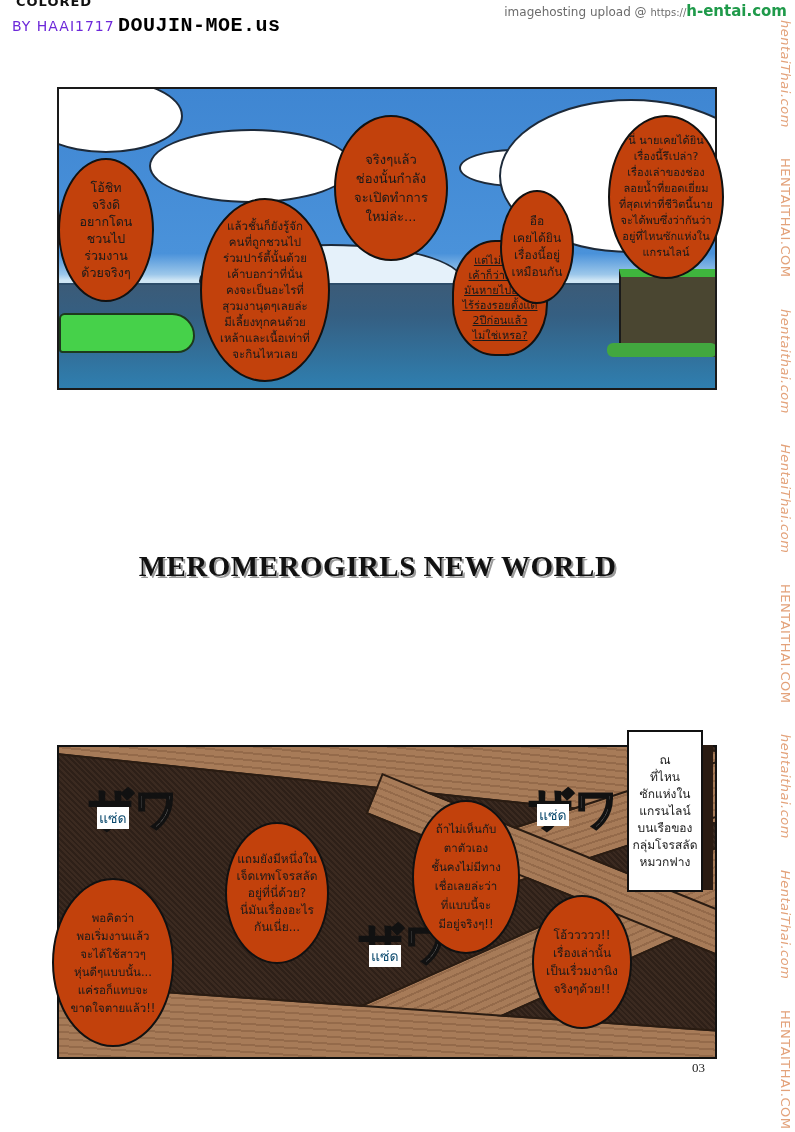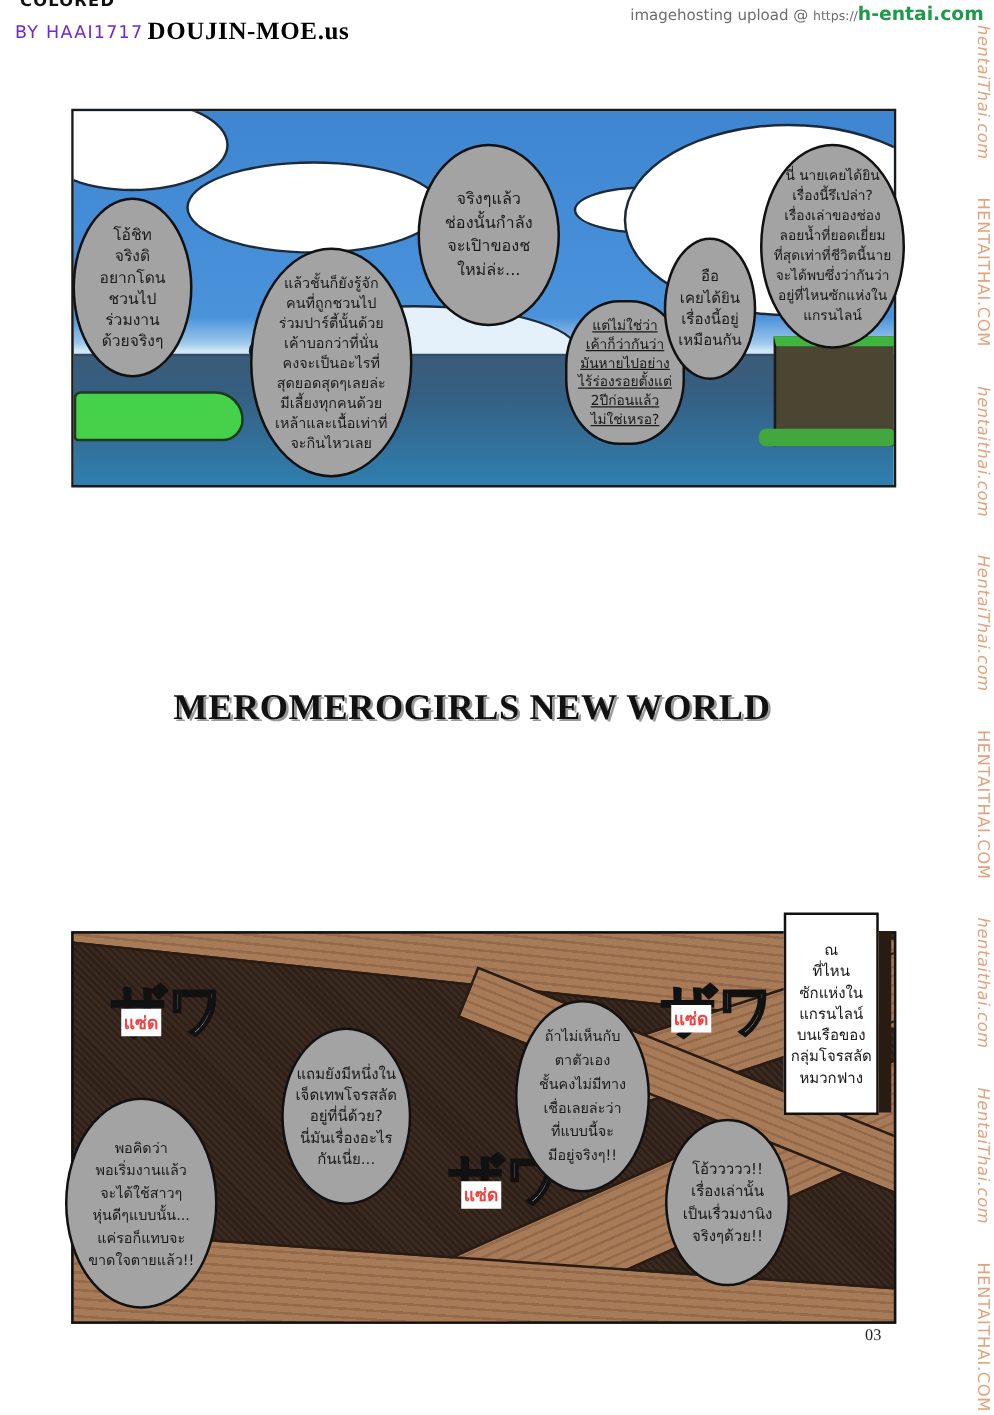--- a/index.html
+++ b/index.html
@@ -5,21 +5,21 @@
   html, body { margin: 0; padding: 0; }
   body {
     width: 795px; height: 1132px; background: #ffffff; position: relative; overflow: hidden;
     font-family: "DejaVu Sans", sans-serif;
   }
   .abs { position: absolute; }
 
   
   .credit-colored { left: 16px; top: -6px; font-family: "DejaVu Sans", sans-serif; font-size: 13px; letter-spacing: 1px; color: #111; font-weight: bold; }
   .credit-by { left: 12px; top: 18px; font-family: "DejaVu Sans", sans-serif; font-size: 14px; letter-spacing: 1px; color: #6d28d9; }
-  .credit-site { left: 118px; top: 14px; font-family: Liberation Serif, serif; font-size: 20px; font-weight: bold; color: #000; letter-spacing: 0.5px; }
+  .credit-site { left: 118px; top: 14px; font-family: Liberation Mono, monospace; font-size: 20px; font-weight: bold; color: #000; letter-spacing: 0.5px; }
   .watermark-top { right: 8px; top: 2px; font-size: 12px; color: #6c6c6c; font-family: "DejaVu Sans", sans-serif; white-space: nowrap; }
   .watermark-top .https { font-size: 10px; }
   .watermark-top .domain { color: #1f9a4a; font-size: 15px; font-weight: bold; }
 
   
   .side-wm { left: 778px; top: 20px; width: 16px; height: 1110px; overflow: hidden; }
   .side-wm-inner {
     position: absolute; left: 0; top: 0;
     writing-mode: vertical-rl; white-space: nowrap;
     font-size: 13px; color: #e3a27a; letter-spacing: 0.5px;
@@ -45,21 +45,21 @@
     border: 2px solid #1d3a1d; border-radius: 10px 40px 30px 6px;
   }
   .cliff {
     position: absolute; left: 560px; top: 180px; width: 100px; height: 80px;
     background: #4a4631; border-top: 8px solid #3fb53d; border-left: 2px solid #1a1a1a;
   }
   .cliff-base { position: absolute; left: 548px; top: 254px; width: 110px; height: 14px; background: #42a73f; border-radius: 6px; }
 
   
   .bubble {
-    position: absolute; background: #a3a3a3; border: 2px solid #111;
+    position: absolute; background: #c2410c; border: 2px solid #111;
     border-radius: 50%; display: flex; align-items: center; justify-content: center;
     text-align: center; color: #1a1a1a; font-size: 12.5px; line-height: 17px;
     white-space: pre-line; font-family: "DejaVu Sans", sans-serif;
   }
 
   
   .title {
     left: 0; width: 755px; top: 550px; text-align: center;
     font-family: "Liberation Serif", "DejaVu Serif", serif; font-size: 29px; font-weight: bold;
     color: #111; letter-spacing: 0.5px;
@@ -69,21 +69,21 @@
   
   .panel2 {
     left: 57px; top: 745px; width: 656px; height: 310px;
     border: 2px solid #111; overflow: hidden;
     background: #3a2a1f;
   }
   .beam { position: absolute; background: repeating-linear-gradient(0deg, #a77b58 0 5px, #946a4a 5px 7px); border: 2px solid #2a1c12; }
   .dark-area { position: absolute; background: repeating-linear-gradient(45deg, #3b2a20 0 2px, #2e2018 2px 4px); }
   .sfx { position: absolute; color: #fff; font-weight: bold; font-size: 44px; font-family: "DejaVu Sans", sans-serif;
          -webkit-text-stroke: 2px #111; line-height: 1; }
-  .sfx-label { position: absolute; font-size: 14px; color: #ef4444; background: #fff; padding: 0 2px; font-weight: bold; text-align: right; }
+  .sfx-label { position: absolute; font-size: 14px; color: #0c4a6e; background: #fff; padding: 0 2px; font-weight: normal; text-align: right; }
 
   .caption-box {
     position: absolute; left: 627px; top: 730px; width: 72px; height: 158px;
     background: #fff; border: 2px solid #111; z-index: 5;
     display: flex; align-items: center; justify-content: center; text-align: center;
     font-size: 12px; line-height: 17px; color: #1a1a1a; white-space: pre-line;
   }
   .caption-shadow { position: absolute; left: 703px; top: 745px; width: 10px; height: 145px; background: #2a1b12; z-index: 4; }
 
   .page-num { left: 692px; top: 1060px; font-family: "Liberation Serif", serif; font-size: 13px; color: #222; }
@@ -131,35 +131,35 @@
 จริงดิ
 อยากโดน
 ชวนไป
 ร่วมงาน
 ด้วยจริงๆ</div>
 <div class="bubble" style="left:200px; top:198px; width:126px; height:180px; font-size:11.5px; line-height:16px;">แล้วชั้นก็ยังรู้จัก
 คนที่ถูกชวนไป
 ร่วมปาร์ตี้นั้นด้วย
 เค้าบอกว่าที่นั่น
 คงจะเป็นอะไรที่
-สุดยอดสุดๆเลยล่ะ
+สุวมงานุดๆเลยล่ะ
 มีเลี้ยงทุกคนด้วย
 เหล้าและเนื้อเท่าที่
 จะกินไหวเลย</div>
 <div class="bubble" style="left:334px; top:115px; width:110px; height:142px; font-size:13px; line-height:19px;">จริงๆแล้ว
 ช่องนั้นกำลัง
-จะเปิาของช
+จะเปิดทำการ
 ใหม่ล่ะ...</div>
 <div class="bubble" style="left:452px; top:240px; width:92px; height:112px; border-radius:45%; font-size:11px; line-height:15px;text-decoration:underline;">แต่ไม่ใช่ว่า
 เค้าก็ว่ากันว่า
 มันหายไปอย่าง
 ไร้ร่องรอยตั้งแต่
 2ปีก่อนแล้ว
 ไม่ใช่เหรอ?</div>
-<div class="bubble" style="left:531px; top:190px; width:70px; height:110px; font-size:12px; line-height:17px;">อือ
+<div class="bubble" style="left:500px; top:190px; width:70px; height:110px; font-size:12px; line-height:17px;">อือ
 เคยได้ยิน
 เรื่องนี้อยู่
 เหมือนกัน</div>
 <div class="bubble" style="left:608px; top:115px; width:112px; height:160px; font-size:11px; line-height:16px;">นี่ นายเคยได้ยิน
 เรื่องนี้รึเปล่า?
 เรื่องเล่าของช่อง
 ลอยน้ำที่ยอดเยี่ยม
 ที่สุดเท่าที่ชีวิตนี้นาย
 จะได้พบซึ่งว่ากันว่า
 อยู่ที่ไหนซักแห่งใน

